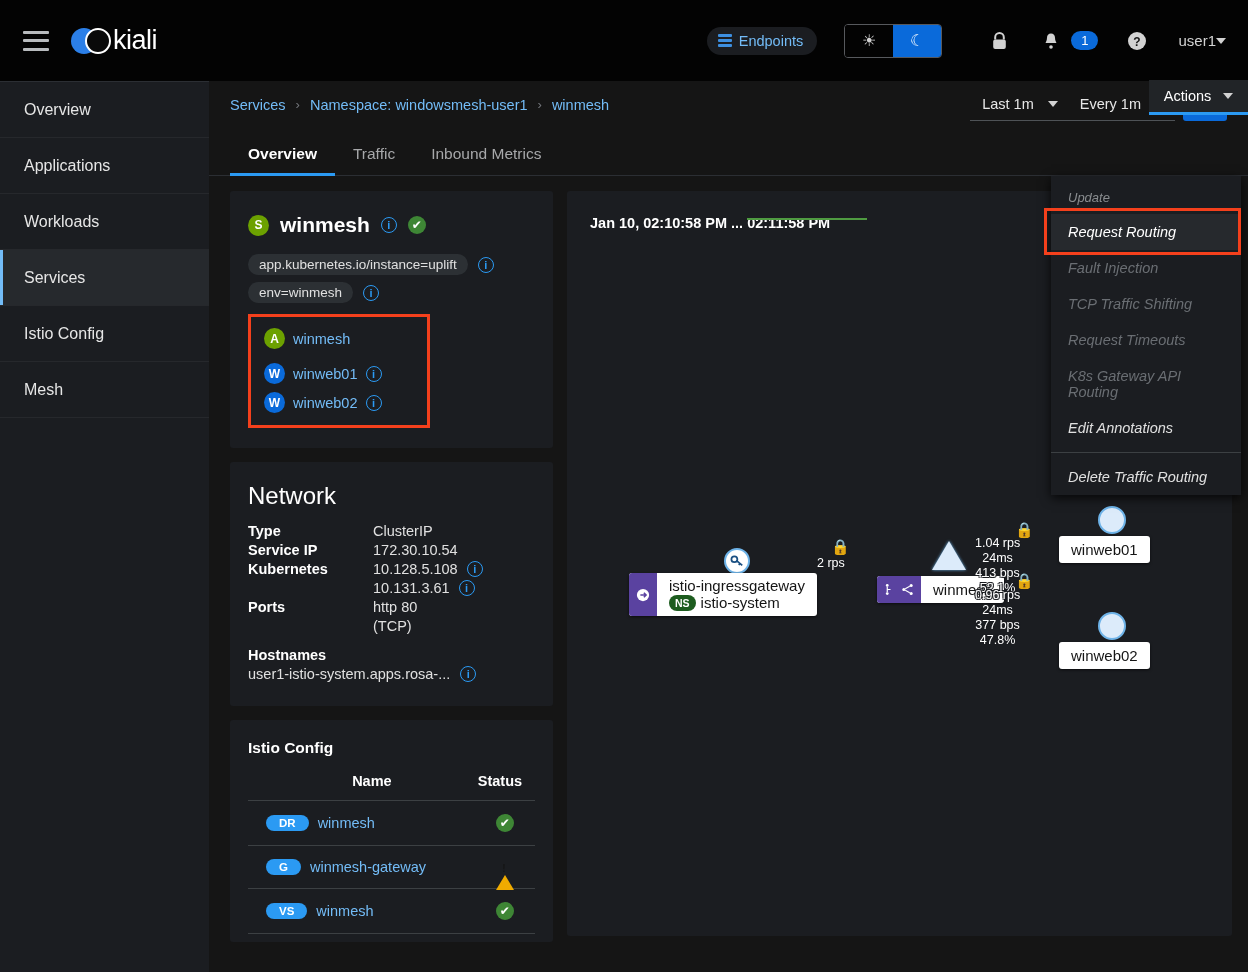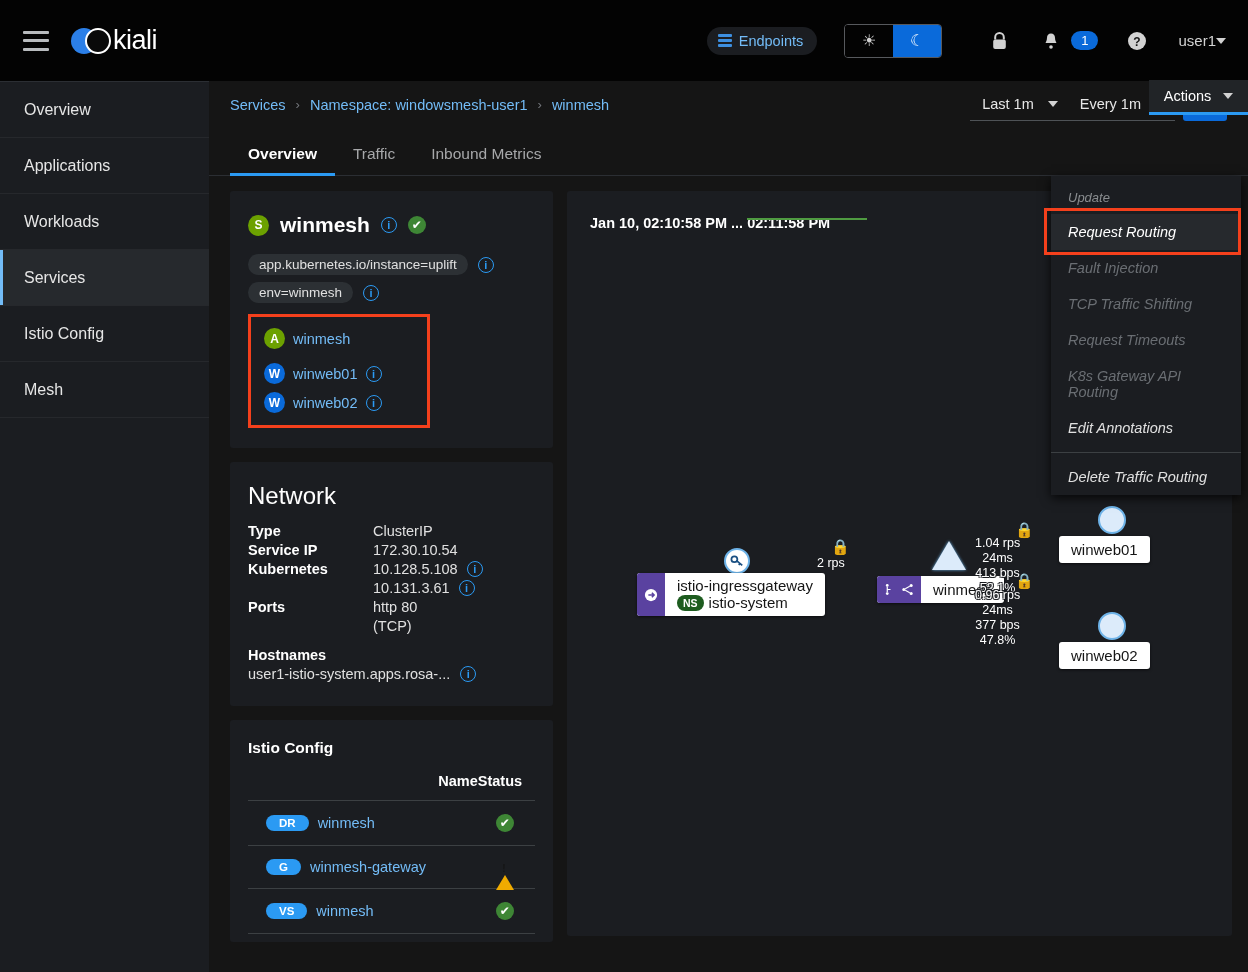--- a/index.html
+++ b/index.html
@@ -170,21 +170,21 @@
   .net-grid { display: grid; grid-template-columns: 125px 1fr; row-gap: 3px; font-size: 14.5px; }
   .net-key { font-weight: bold; color: #ffffff; }
   .net-val { color: #e0e0e0; display: flex; align-items: center; gap: 9px; }
   .host-title { font-weight: bold; color: #ffffff; font-size: 14.5px; margin-top: 13px; }
   .host-val { color: #e0e0e0; font-size: 14.5px; display: flex; align-items: center; gap: 10px; margin-top: 3px; }
 
   .istio-card { padding: 19px 18px 8px 18px; }
   .istio-title { font-size: 15.5px; font-weight: bold; color: #ffffff; margin-bottom: 16px; }
   .istio-table { width: 100%; border-collapse: collapse; }
   .istio-table th {
-    text-align: right; font-size: 14.5px; color: #ffffff; font-weight: bold;
+    text-align: center; font-size: 14.5px; color: #ffffff; font-weight: bold;
     padding: 0 0 11px 18px; border-bottom: 1px solid #3c4043;
   }
   .istio-table th.status-h { text-align: left; padding-left: 0; }
   .istio-table td {
     padding: 13px 0 13px 18px; border-bottom: 1px solid #3c4043; font-size: 14.5px;
   }
   .cfg-cell { display: flex; align-items: center; gap: 9px; }
   .pill-badge {
     background: #2b9af3; color: #fff; border-radius: 9px; font-size: 11.5px;
     font-weight: bold; padding: 2px 13px; min-width: 22px; text-align: center;
@@ -538,21 +538,21 @@
           <line x1="395" y1="40" x2="527" y2="82" stroke="#4f9b41" stroke-width="2" marker-end="url(#arw)"></line>
         </svg>
 
         <div class="g-node-key" style="left:157px; top:357px;">
           <svg width="14" height="14" viewBox="0 0 16 16">
               <circle cx="5" cy="6" r="3.4" fill="none" stroke="#1a4f82" stroke-width="2"></circle>
               <path d="M7.5 7.5 L14 13" stroke="#1a4f82" stroke-width="2"></path>
               <path d="M11.5 11 L10 12.6" stroke="#1a4f82" stroke-width="2"></path>
             </svg>
         </div>
-        <div class="node-label lbl-two" style="left:70px; top:382px; padding:0;">
+        <div class="node-label lbl-two" style="left:62px; top:382px; padding:0;">
           <div style="display:flex; align-items:stretch;">
             <div class="node-accent">
               <svg width="14" height="14" viewBox="0 0 16 16">
                   <circle cx="8" cy="8" r="7" fill="#fff"></circle>
                   <path d="M5 8h6M9 5.5 11.5 8 9 10.5" stroke="#5a42a0" stroke-width="1.8" fill="none"></path>
                 </svg>
             </div>
             <div style="padding:4px 12px 5px 12px;">
               <div>istio-ingressgateway</div>
               <div class="lbl-line2">

